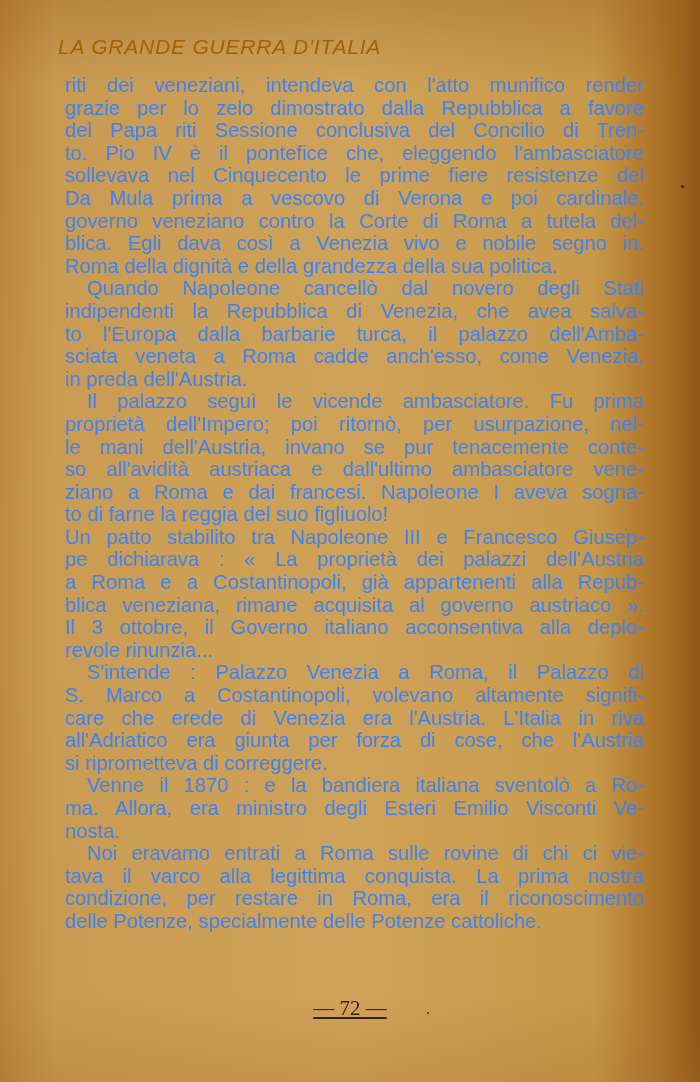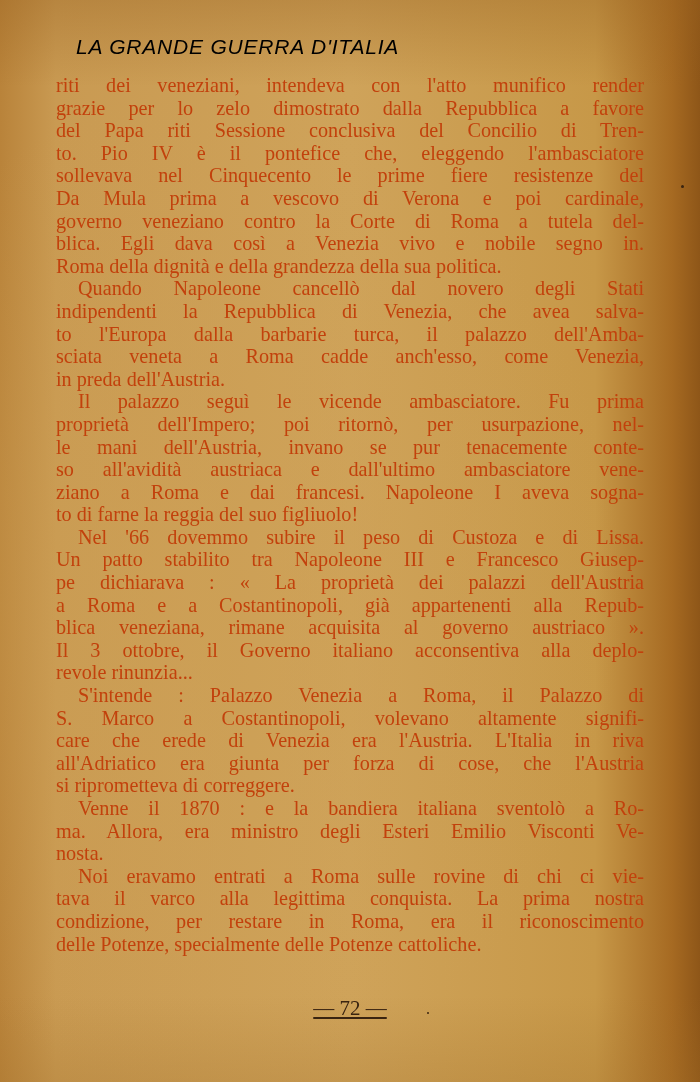--- a/index.html
+++ b/index.html
@@ -29,31 +29,32 @@
     position: absolute;
     left: 56px;
     top: 30px;
     width: 588px;
   }
   .running-head {
     font-family: "Liberation Sans", sans-serif;
     font-style: italic;
     font-size: 21px;
     letter-spacing: 0.8px;
-    color: #000000;
-    margin: 0 0 0 20px;
+    color: #a16207;
+    margin: 0 0 0 2px;
     height: 44px;
     line-height: 34px;
   }
   .body-text {
-    font-family: Liberation Serif, serif;
+    font-family: Liberation Sans, sans-serif;
     font-size: 20.2px;
     line-height: 22.6px;
     text-align: justify;
-    color: #c2410c;
+    color: #3b82f6;
+    margin-left: 9px;
   }
   .para {
     margin: 0;
     text-indent: 0;
   }
   .para.indent {
     text-indent: 22px;
   }
   .line {
     display: block;
@@ -111,21 +112,20 @@
       </p>
       <p class="para indent" style="text-indent: 0px;">
         <span class="line" style="padding-left: 22px;">Il palazzo seguì le vicende ambasciatore. Fu prima</span>
         <span class="line">proprietà dell'Impero; poi ritornò, per usurpazione, nel-</span>
         <span class="line">le mani dell'Austria, invano se pur tenacemente conte-</span>
         <span class="line">so all'avidità austriaca e dall'ultimo ambasciatore vene-</span>
         <span class="line">ziano a Roma e dai francesi. Napoleone I aveva sogna-</span>
         <span class="line last">to di farne la reggia del suo figliuolo!</span>
       </p>
       <p class="para indent" style="text-indent: 0px;">
-        <span class="line" style="padding-left: 22px;">Nel '66 dovemmo subire il peso di Custoza e di Lissa.</span>
         <span class="line">Un patto stabilito tra Napoleone III e Francesco Giusep-</span>
         <span class="line">pe dichiarava : « La proprietà dei palazzi dell'Austria</span>
         <span class="line">a Roma e a Costantinopoli, già appartenenti alla Repub-</span>
         <span class="line">blica veneziana, rimane acquisita al governo austriaco ».</span>
         <span class="line">Il 3 ottobre, il Governo italiano acconsentiva alla deplo-</span>
         <span class="line last">revole rinunzia...</span>
       </p>
       <p class="para indent" style="text-indent: 0px;">
         <span class="line" style="padding-left: 22px;">S'intende : Palazzo Venezia a Roma, il Palazzo di</span>
         <span class="line">S. Marco a Costantinopoli, volevano altamente signifi-</span>

